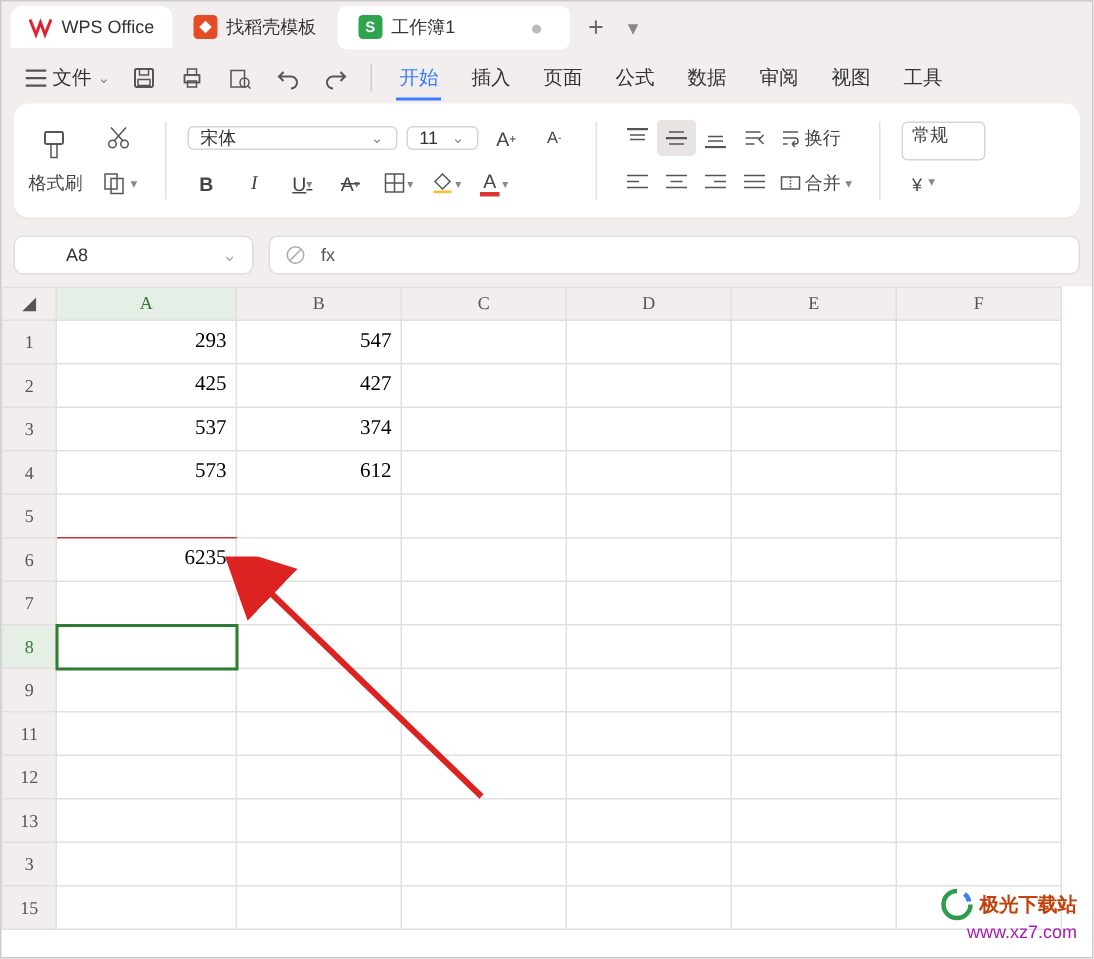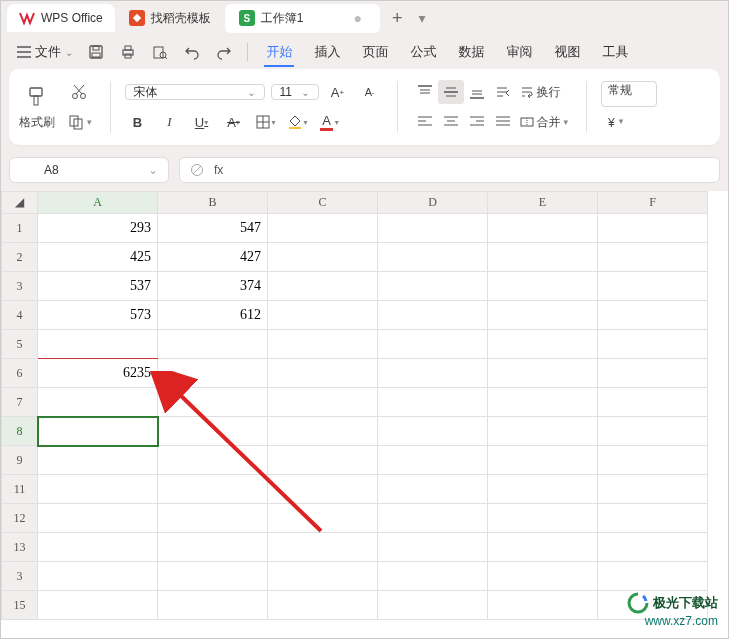--- a/index.html
+++ b/index.html
@@ -60,22 +60,22 @@
   th.colhead.active { background:#e6efe6; color:#2e7d32; }
   td.rownum.active { background:#e6efe6; color:#2e7d32; }
   .sel-cell { outline:2px solid #2e7d32; outline-offset:-1px; }
   .line-under { border-bottom:1.5px solid #c33 !important; }
   
   
   .arrow-svg { position:absolute; top:370px; left:130px; pointer-events:none; }
   
   
   .wm { position:absolute; right:10px; bottom:10px; display:flex; flex-direction:column; align-items:flex-end; font-size:13px; }
-  .wm .t1 { color:#14532d; font-weight:bold; display:flex; align-items:center; gap:4px; }
-  .wm .t2 { color:#0f766e; font-size:12px;margin-left:17px; }
+  .wm .t1 { color:#c2410c; font-weight:bold; display:flex; align-items:center; gap:4px; }
+  .wm .t2 { color:#a21caf; font-size:12px;margin-left:17px; }
 </style>
 </head>
 <body>
 
 <div class="top-tabs">
   <div class="app-tab active">
     <span class="wps-logo">
       <svg viewBox="0 0 16 16" width="16" height="16">
           <path d="M1 3 L5 13 L8 5 L11 13 L15 3" stroke="#d23" stroke-width="2" fill="none"></path>
         </svg>

